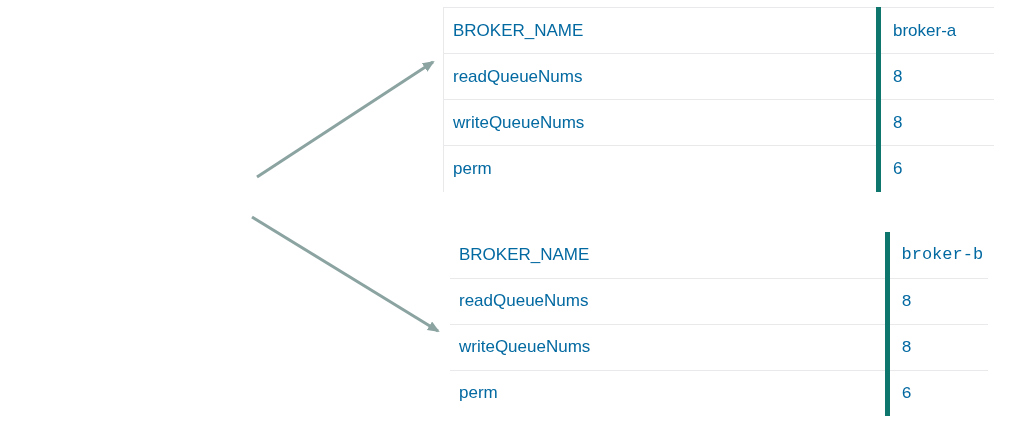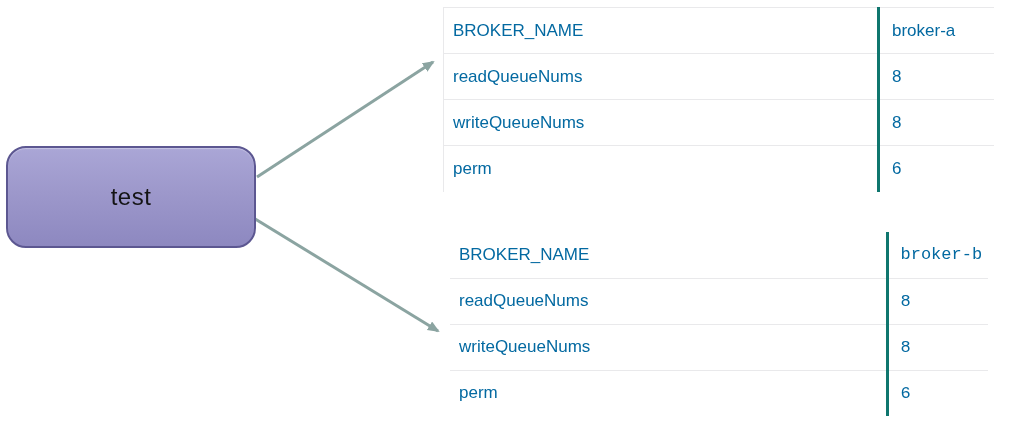--- a/index.html
+++ b/index.html
@@ -21,21 +21,21 @@
 
   table.broker-table {
     position:absolute; border-collapse:collapse; table-layout:fixed;
     background:transparent;
   }
   table.broker-table td {
     height:46px; vertical-align:middle;
     font-size:17px; color:#0369a1;
     padding-left:9px; white-space:nowrap; overflow:hidden;
   }
-  table.broker-table td.val { border-left:3px solid #0f766e; padding-left:12px; }
+  table.broker-table td.val { border-left:5px solid #0f766e; padding-left:12px; }
   table.broker-table tr + tr td { border-top:1px solid #e9e9eb; }
 
   table.table-a {
     left:443px; top:7px; width:550px;
     border-top:1px solid #e9e9eb; border-left:1px solid #e9e9eb;
   }
   table.table-a td.key { width:435px; }
   table.table-a td.val { width:115px; }
 
   table.table-b { left:450px; top:232px; width:538px; }
@@ -50,23 +50,20 @@
   <svg class="arrows" width="1026" height="447" viewBox="0 0 1026 447">
     <defs>
       <marker id="ah" markerUnits="userSpaceOnUse" markerWidth="16" markerHeight="14" refX="10" refY="5" orient="auto">
         <path d="M0,0 L12,5 L0,10 Z" fill="#8ba4a1"></path>
       </marker>
     </defs>
     <line x1="257" y1="177" x2="433" y2="62" stroke="#8ba4a1" stroke-width="3" marker-end="url(#ah)"></line>
     <line x1="252" y1="217" x2="438" y2="331" stroke="#8ba4a1" stroke-width="3" marker-end="url(#ah)"></line>
   </svg>
 
-  <div class="topic-node">
-    <span class="topic-label">test</span>
-  </div>
 
   <table class="broker-table table-a">
     <tbody>
       <tr>
         <td class="key">BROKER_NAME</td>
         <td class="val">broker-a</td>
       </tr>
       <tr>
         <td class="key">readQueueNums</td>
         <td class="val">8</td>

